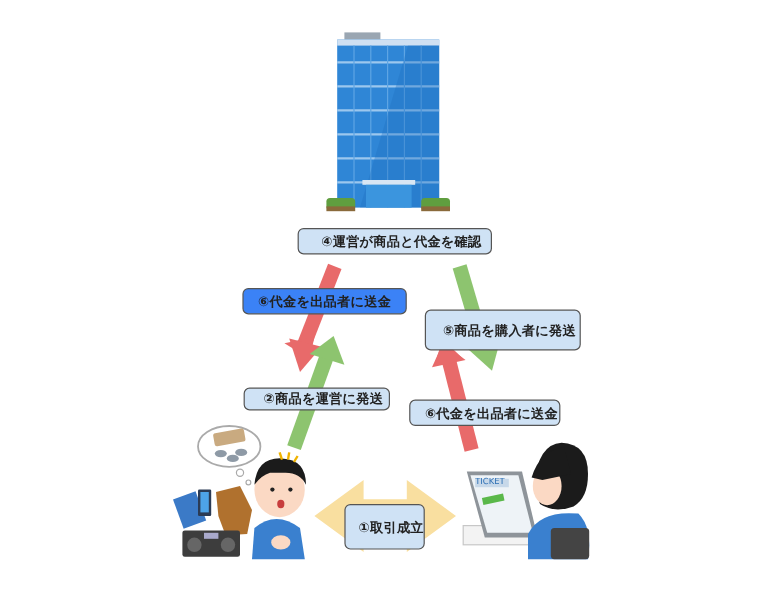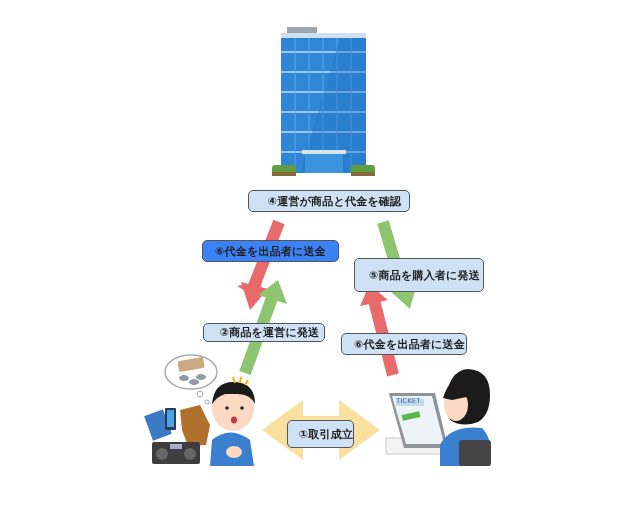--- a/index.html
+++ b/index.html
@@ -127,13 +127,13 @@
 <div class="label blue" style="left:248px; top:190px; width:162px; height:22px;">④運営が商品と代金を確認</div>
 
 <div class="label pink" style="left:181px; top:240px; width:137px; height:22px;">⑥代金を出品者に送金</div>
 
 <div class="label blue" style="left:354px; top:238px; width:130px; height:34px;margin-top:20px;">⑤商品を購入者に発送</div>
 
 <div class="label blue" style="left:203px; top:323px; width:122px; height:19px;">②商品を運営に発送</div>
 
 <div class="label blue" style="left:341px; top:333px; width:126px; height:22px;">⑥代金を出品者に送金</div>
 
-<div class="label blue" style="left:287px; top:420px; width:67px; height:28px;">①取引成立</div>
+<div class="label blue" style="left:287px; top:420px; width:67px; height:38px;">①取引成立</div>
 
 </body></html>

